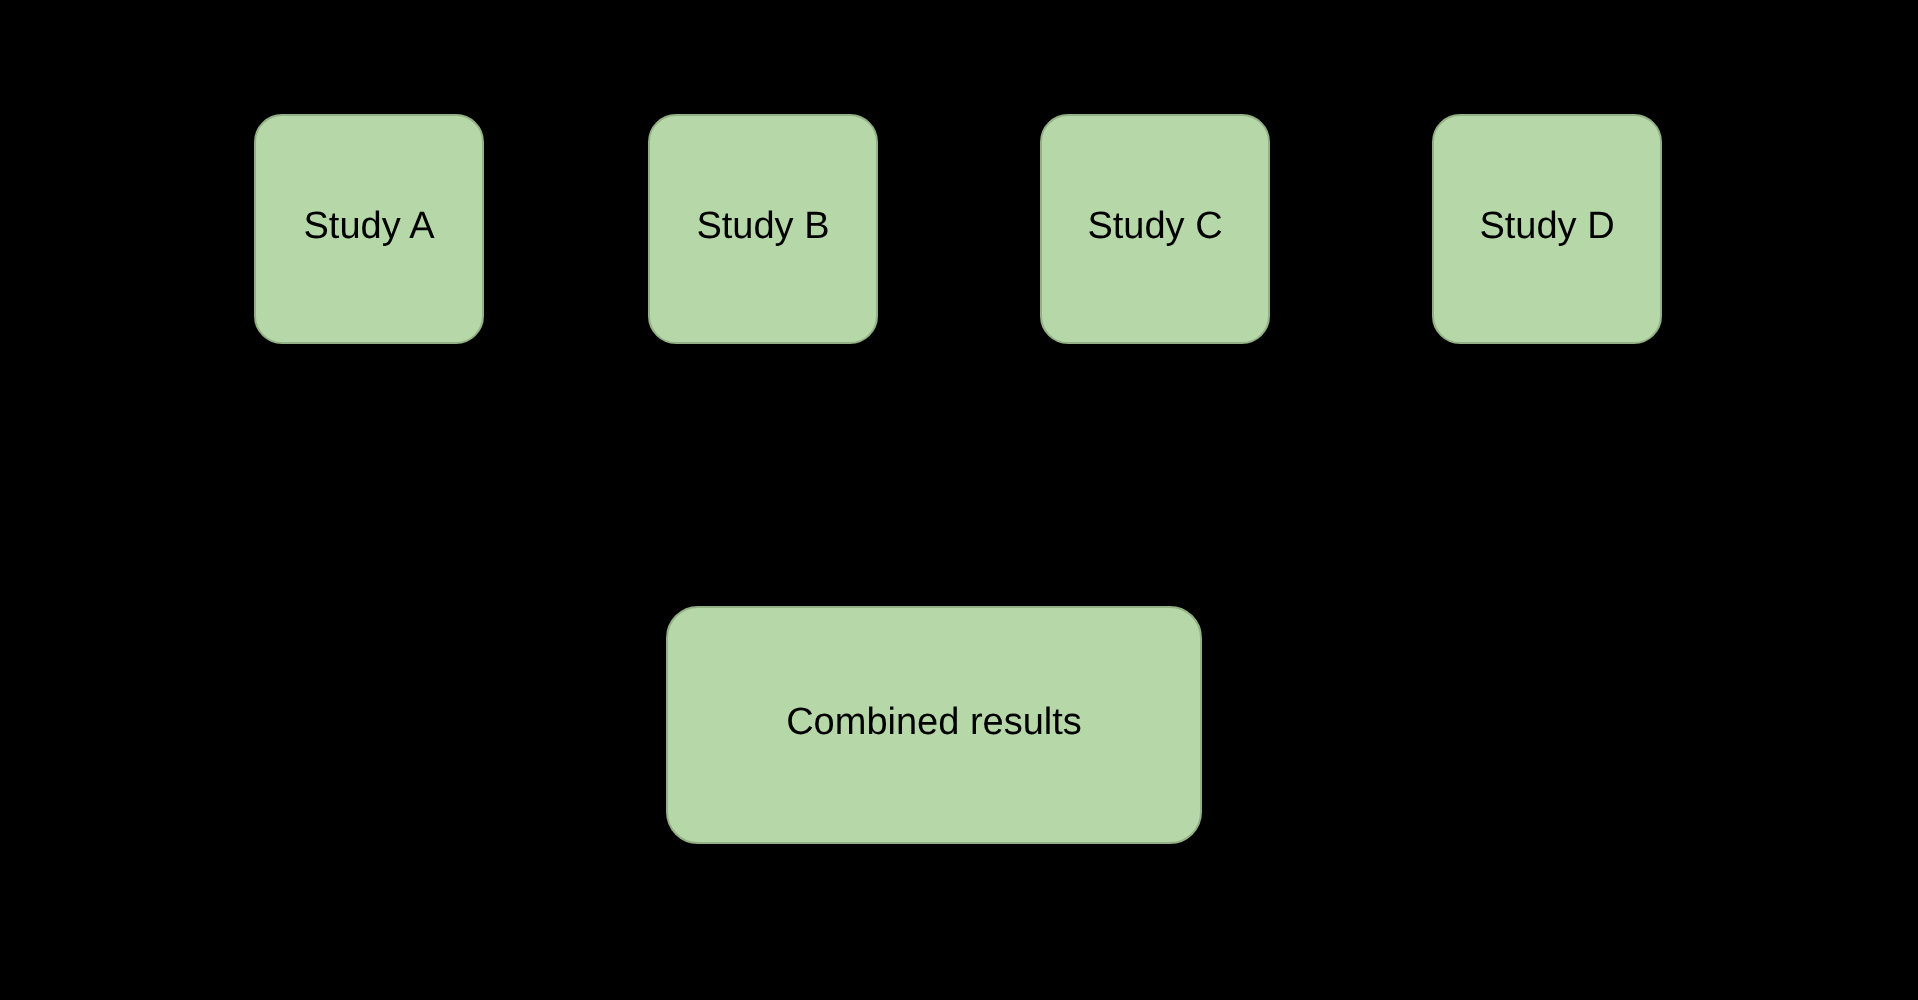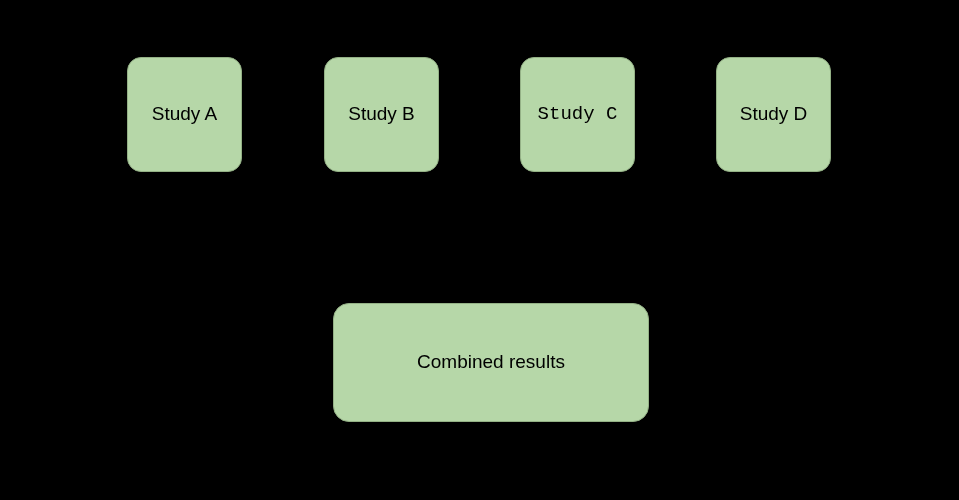--- a/index.html
+++ b/index.html
@@ -34,24 +34,24 @@
     line-height: 1.2;
   }
   .study-node {
     width: 115px;
     height: 115px;
     top: 57px;
     border-radius: 14px;
   }
   .study-a { left: 127px; }
   .study-b { left: 324px; }
-  .study-c { left: 520px; font-family: Liberation Mono, monospace; }
+  .study-c { left: 520px; }
   .study-d { left: 716px; justify-content: center; }
   .combined-node {
-    width: 316px;
+    width: 268px;
     height: 119px;
     left: 333px;
     top: 303px;
     border-radius: 16px;
   }
 </style>
 </head>
 <body>
 
 <div class="canvas">

